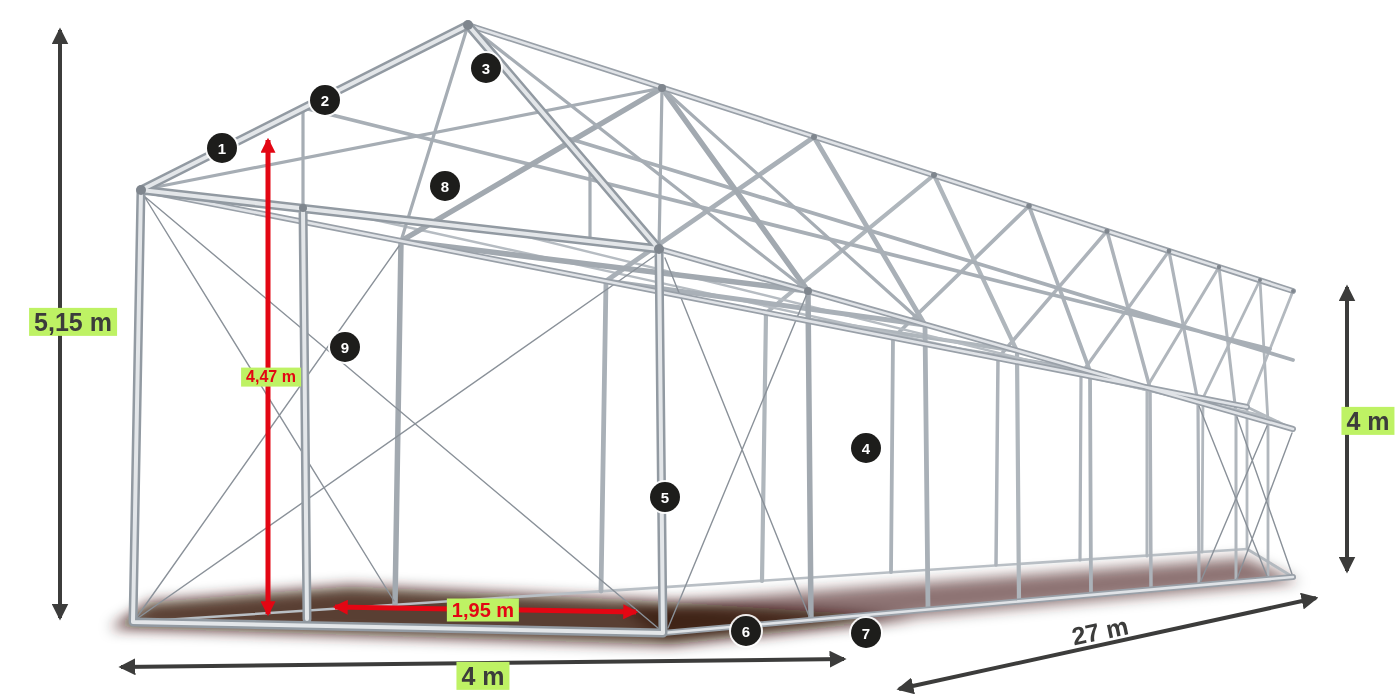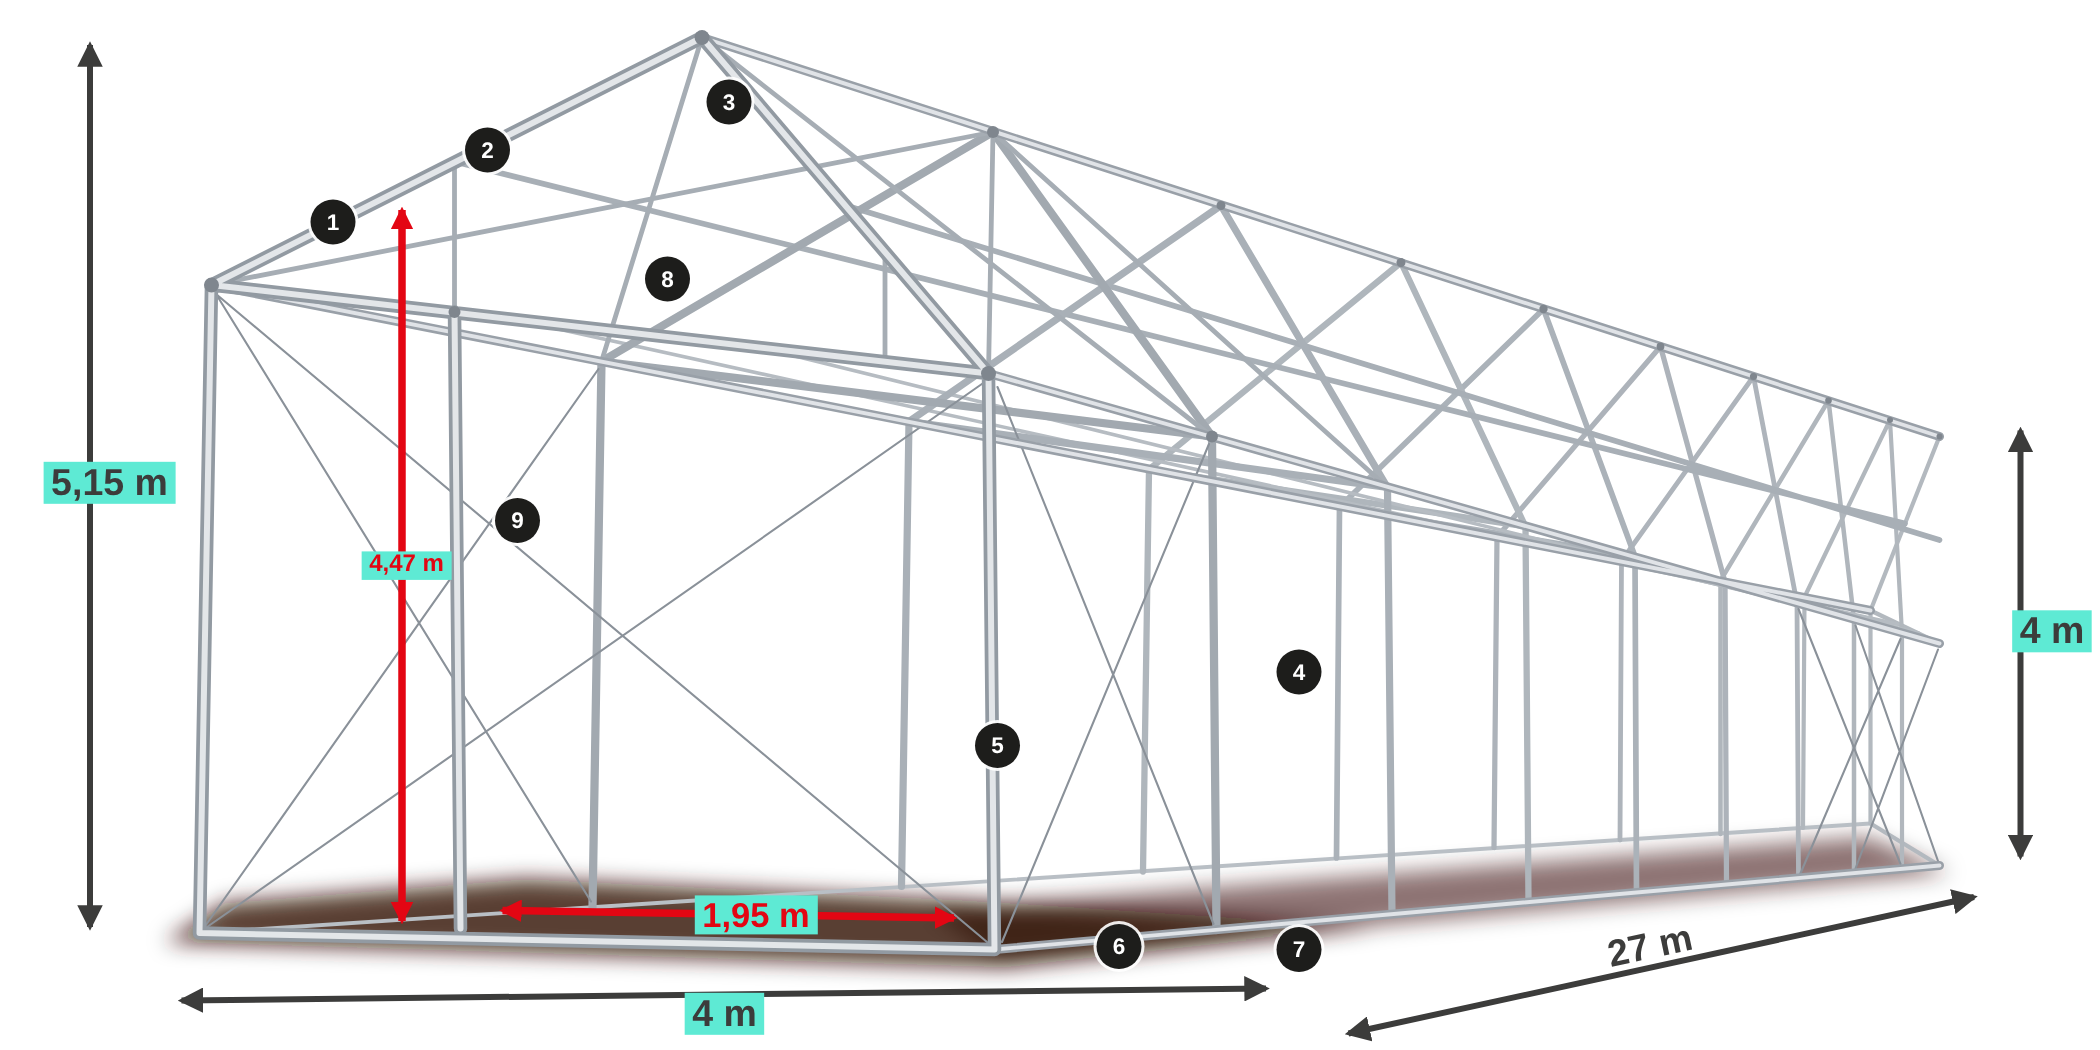--- a/index.html
+++ b/index.html
@@ -9,21 +9,21 @@
   }
   .stage svg{position:absolute;left:0;top:0;}
   .badge{
     position:absolute;width:30px;height:30px;border-radius:50%;
     background:#1d1d1b;color:#fff;display:flex;align-items:center;justify-content:center;
     font-weight:bold;font-size:15px;transform:translate(-50%,-50%);
     box-shadow:0 0 0 2px rgba(255,255,255,.9);z-index:5;user-select:none;
   }
   .dim{
     position:absolute;transform:translate(-50%,-50%);
-    font-weight:bold;font-size:25px;color:#3c3c3b;background:#5eead4;
+    font-weight:bold;font-size:25px;color:#3c3c3b;background:#bef264;
     padding:1px 5px;white-space:nowrap;line-height:1.05;z-index:6;
   }
   .dim.red{color:#e30613;font-size:16px;}
   .dim.rot{transform:translate(-50%,-50%) rotate(-12deg);background:transparent;}
 </style>
 </head>
 <body>
 
 <div class="stage">
 
@@ -110,18 +110,18 @@
   <div class="badge" style="left:486px;top:68px">3</div>
   <div class="badge" style="left:866px;top:448px">4</div>
   <div class="badge" style="left:665px;top:497px">5</div>
   <div class="badge" style="left:746px;top:631px">6</div>
   <div class="badge" style="left:866px;top:633px">7</div>
   <div class="badge" style="left:445px;top:186px">8</div>
   <div class="badge" style="left:345px;top:347px">9</div>
 
   <div class="dim" style="left:73px;top:322px">5,15 m</div>
   <div class="dim red" style="left:271px;top:377px">4,47 m</div>
-  <div class="dim red" style="left:504px;top:610px;font-size:23px">1,95 m</div>
+  <div class="dim red" style="left:483px;top:610px;font-size:20px">1,95 m</div>
   <div class="dim" style="left:483px;top:676px">4 m</div>
   <div class="dim rot" style="left:1100px;top:631px">27 m</div>
   <div class="dim" style="left:1368px;top:421px">4 m</div>
 
 </div>
 
 </body></html>

